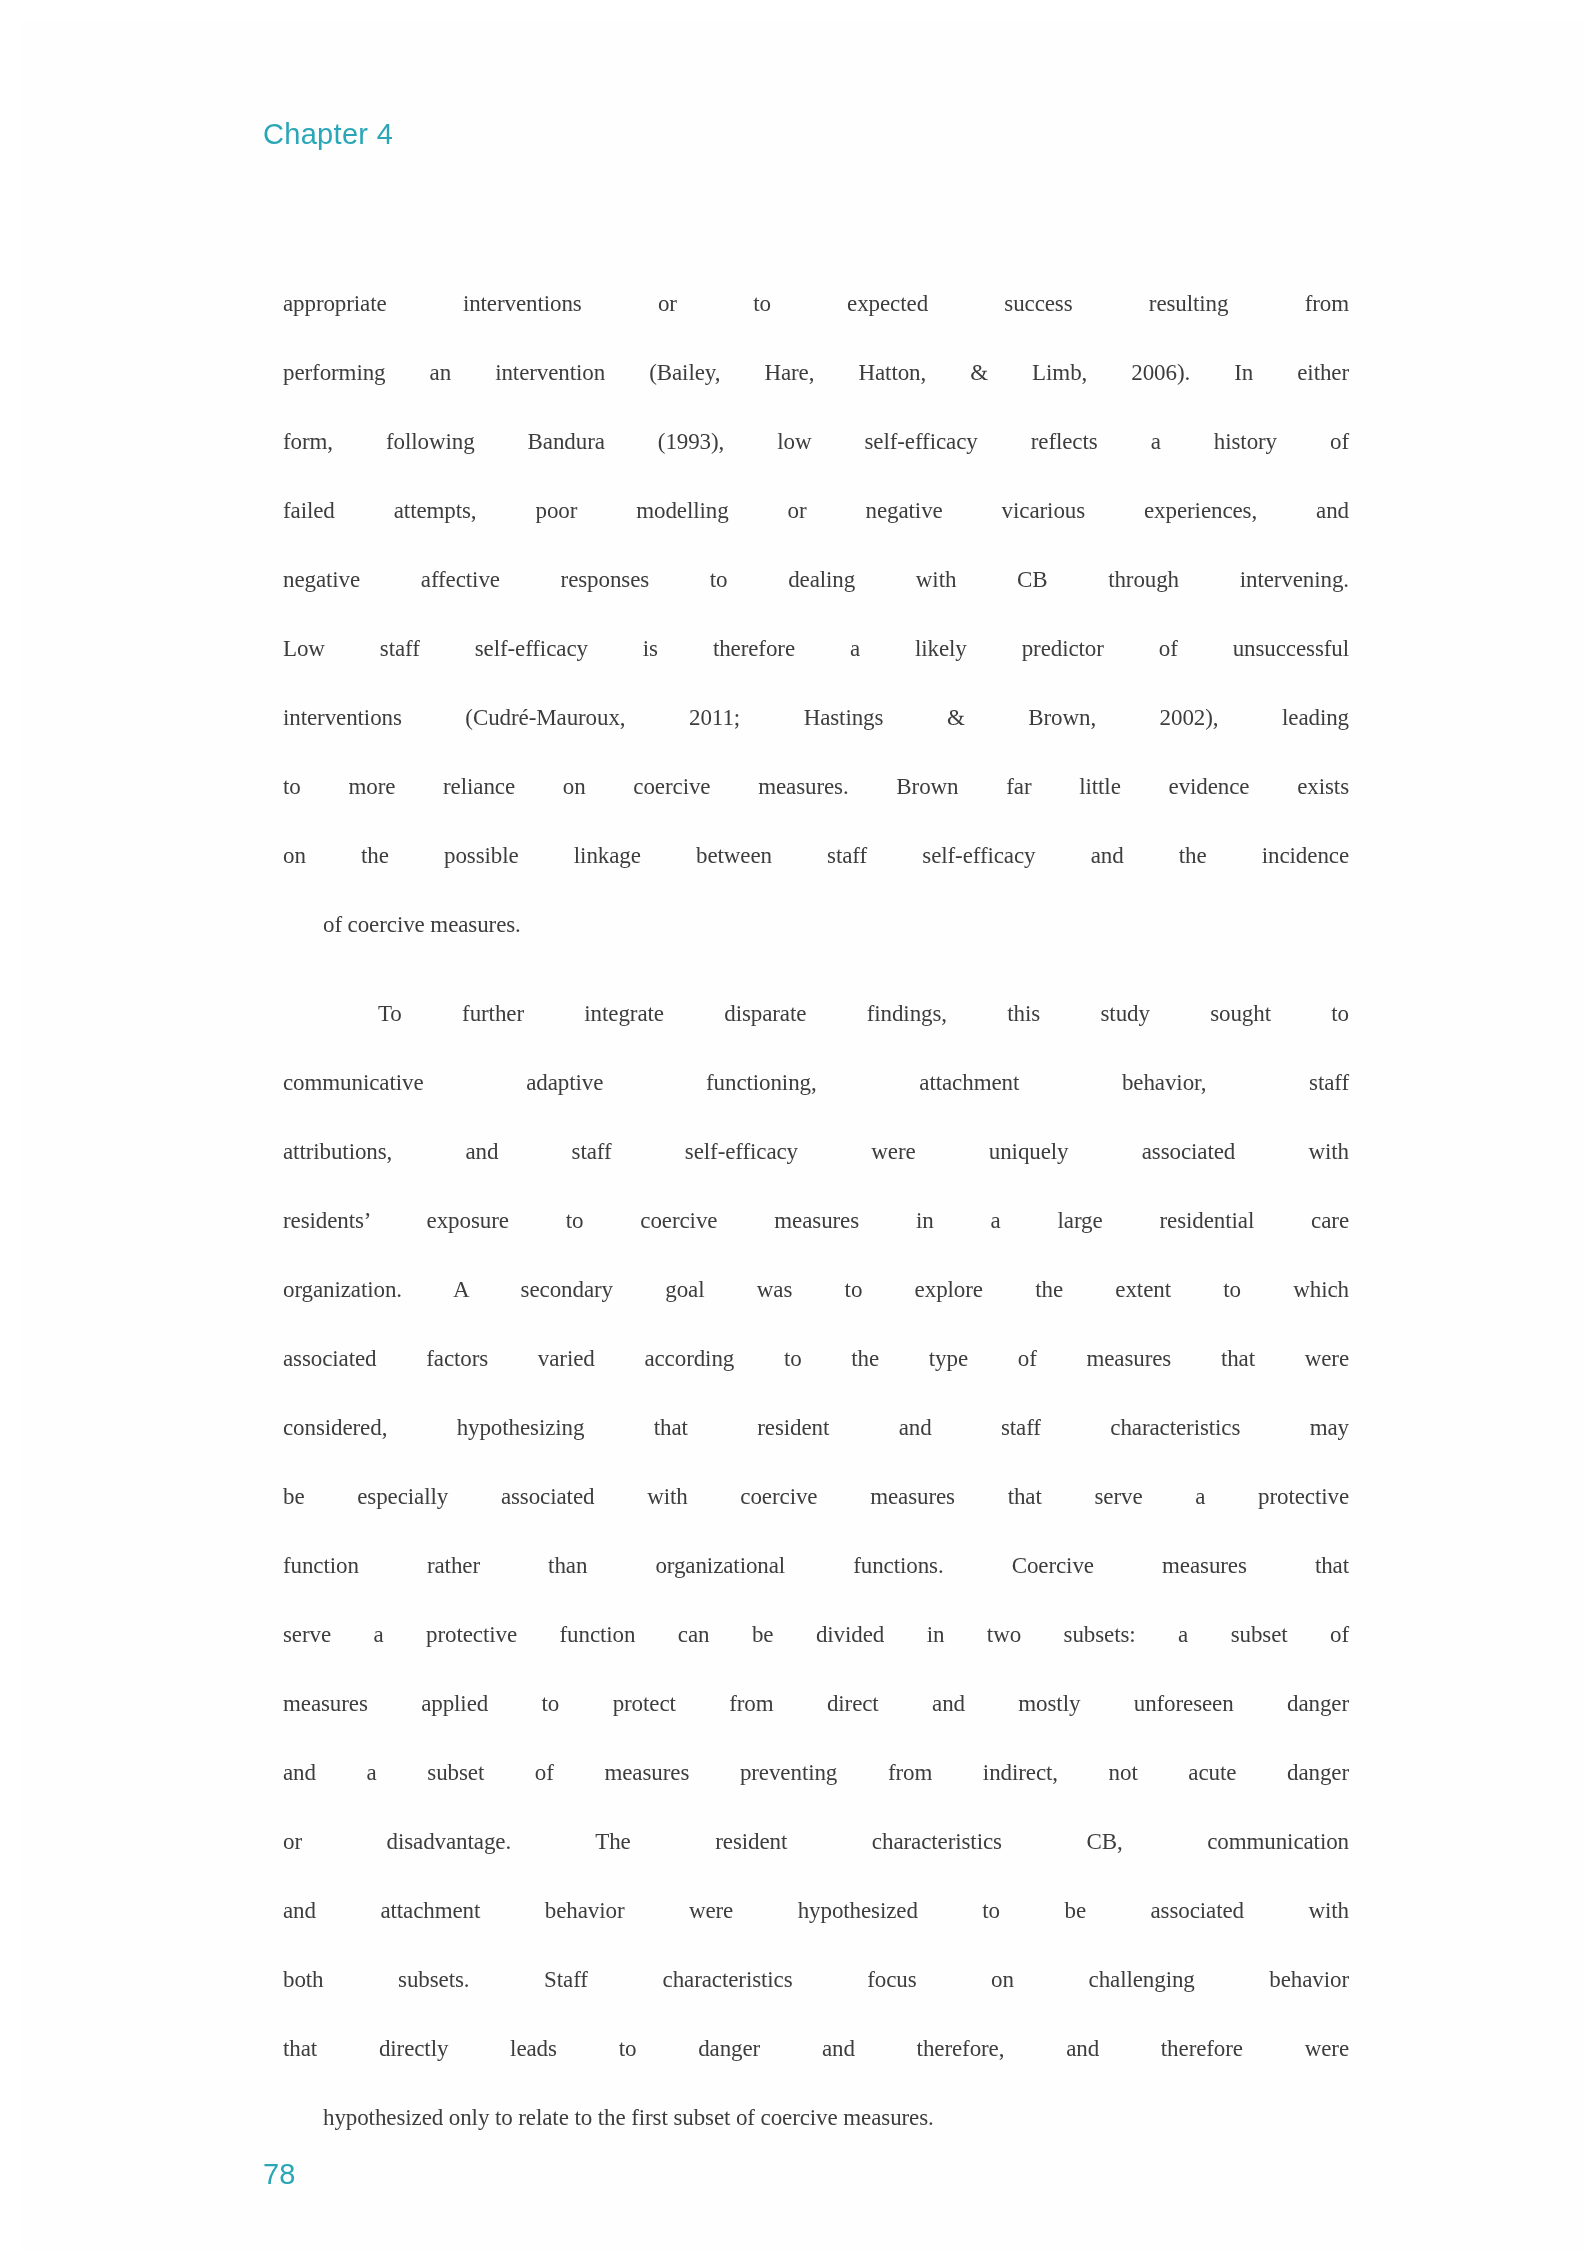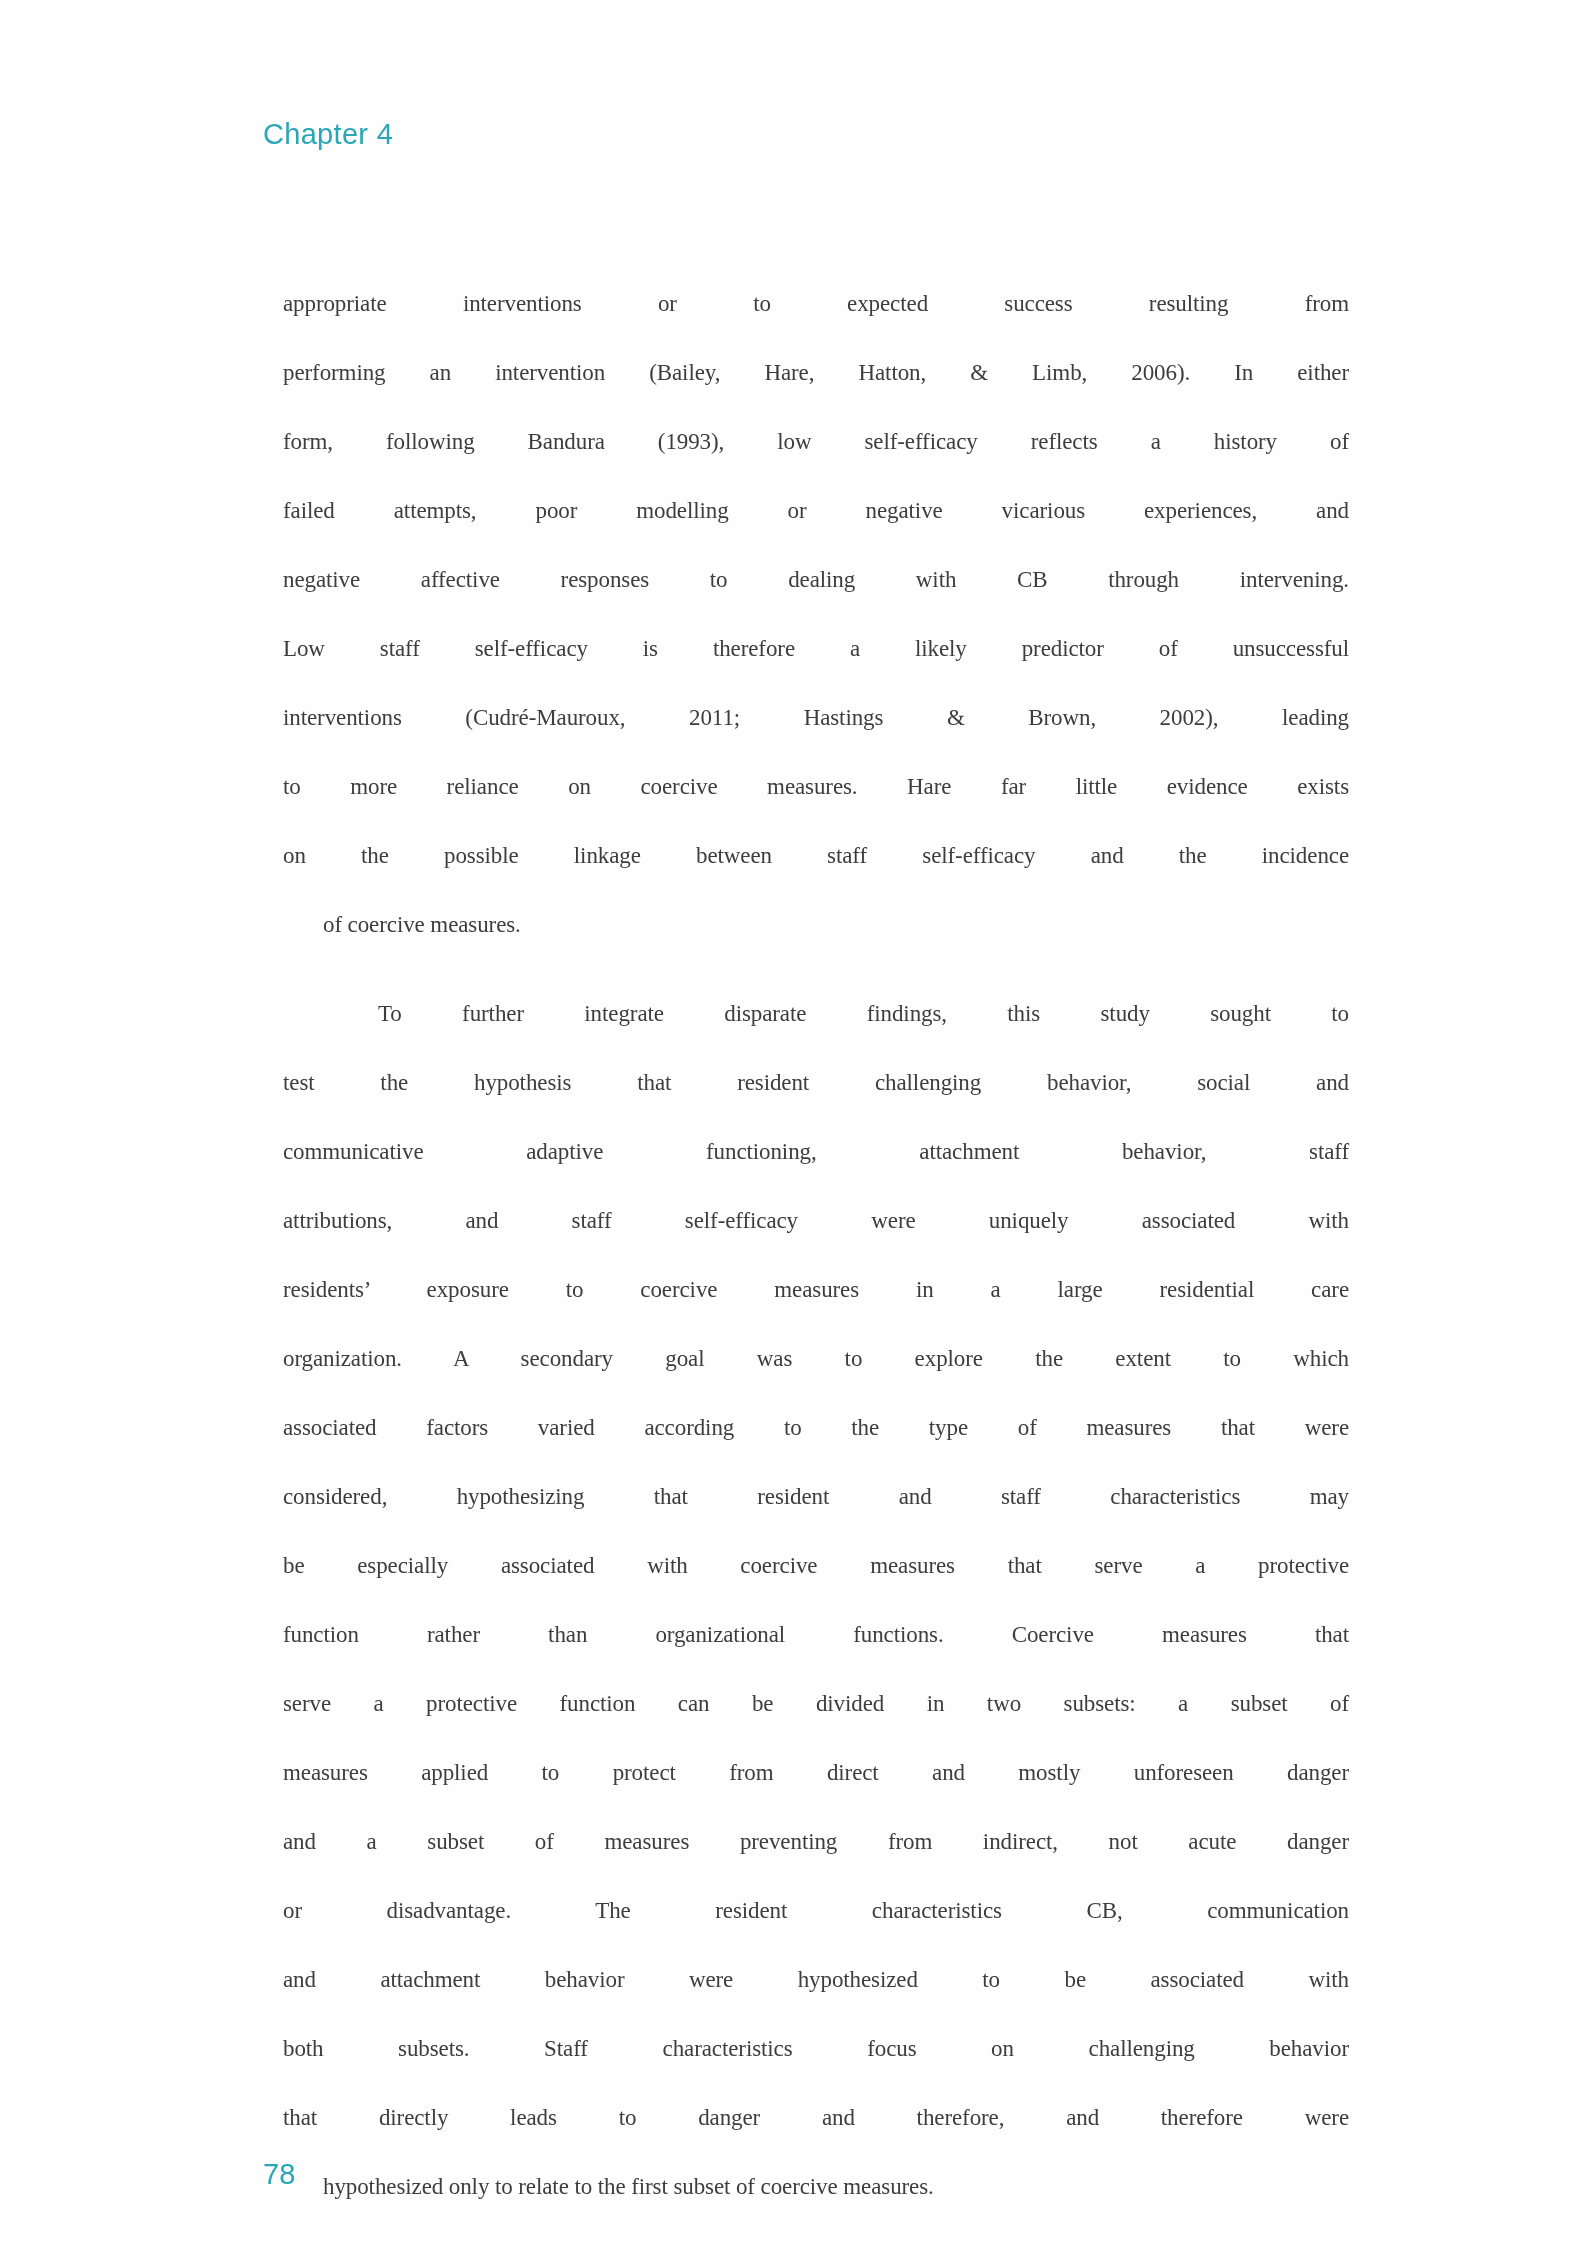--- a/index.html
+++ b/index.html
@@ -74,27 +74,26 @@
 
   <div class="text-block" id="text-block">
       <div class="paragraph">
         <div class="line">appropriate interventions or to expected success resulting from</div>
         <div class="line">performing an intervention (Bailey, Hare, Hatton, &amp; Limb, 2006). In either</div>
         <div class="line">form, following Bandura (1993), low self-efficacy reflects a history of</div>
         <div class="line">failed attempts, poor modelling or negative vicarious experiences, and</div>
         <div class="line">negative affective responses to dealing with CB through intervening.</div>
         <div class="line">Low staff self-efficacy is therefore a likely predictor of unsuccessful</div>
         <div class="line">interventions (Cudré-Mauroux, 2011; Hastings &amp; Brown, 2002), leading</div>
-        <div class="line">to more reliance on coercive measures. Hare far little evidence exists</div>
+        <div class="line">to more reliance on coercive measures. Brown far little evidence exists</div>
         <div class="line">on the possible linkage between staff self-efficacy and the incidence</div>
         <div class="line last">of coercive measures.</div>
       </div>
       <div class="paragraph">
         <div class="line indent">To further integrate disparate findings, this study sought to</div>
-        <div class="line">test the hypothesis that resident challenging behavior, social and</div>
         <div class="line">communicative adaptive functioning, attachment behavior, staff</div>
         <div class="line">attributions, and staff self-efficacy were uniquely associated with</div>
         <div class="line">residents’ exposure to coercive measures in a large residential care</div>
         <div class="line">organization. A secondary goal was to explore the extent to which</div>
         <div class="line">associated factors varied according to the type of measures that were</div>
         <div class="line">considered, hypothesizing that resident and staff characteristics may</div>
         <div class="line">be especially associated with coercive measures that serve a protective</div>
         <div class="line">function rather than organizational functions. Coercive measures that</div>
         <div class="line">serve a protective function can be divided in two subsets: a subset of</div>
         <div class="line">measures applied to protect from direct and mostly unforeseen danger</div>

